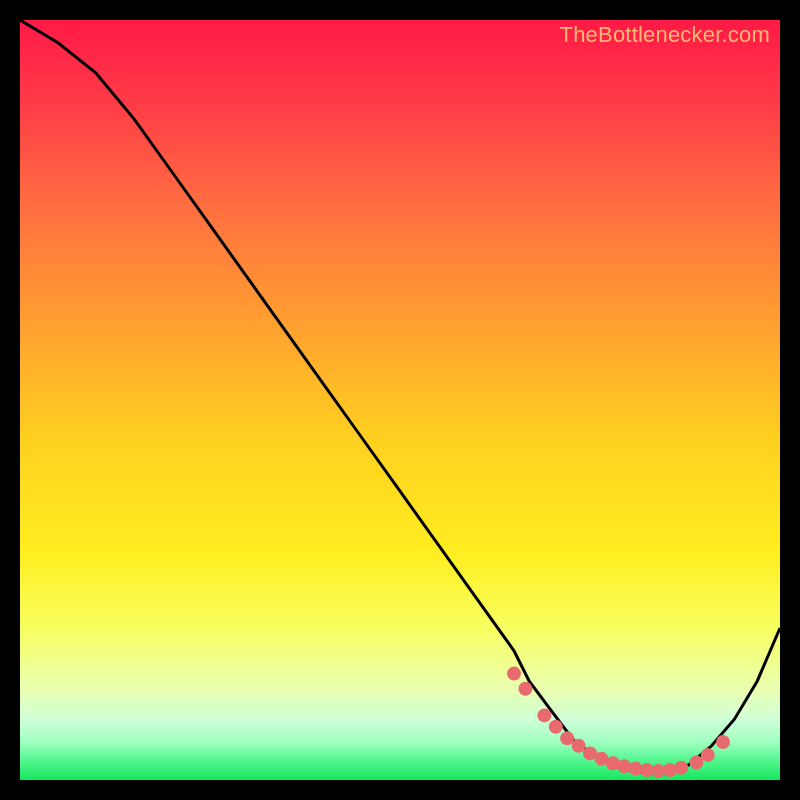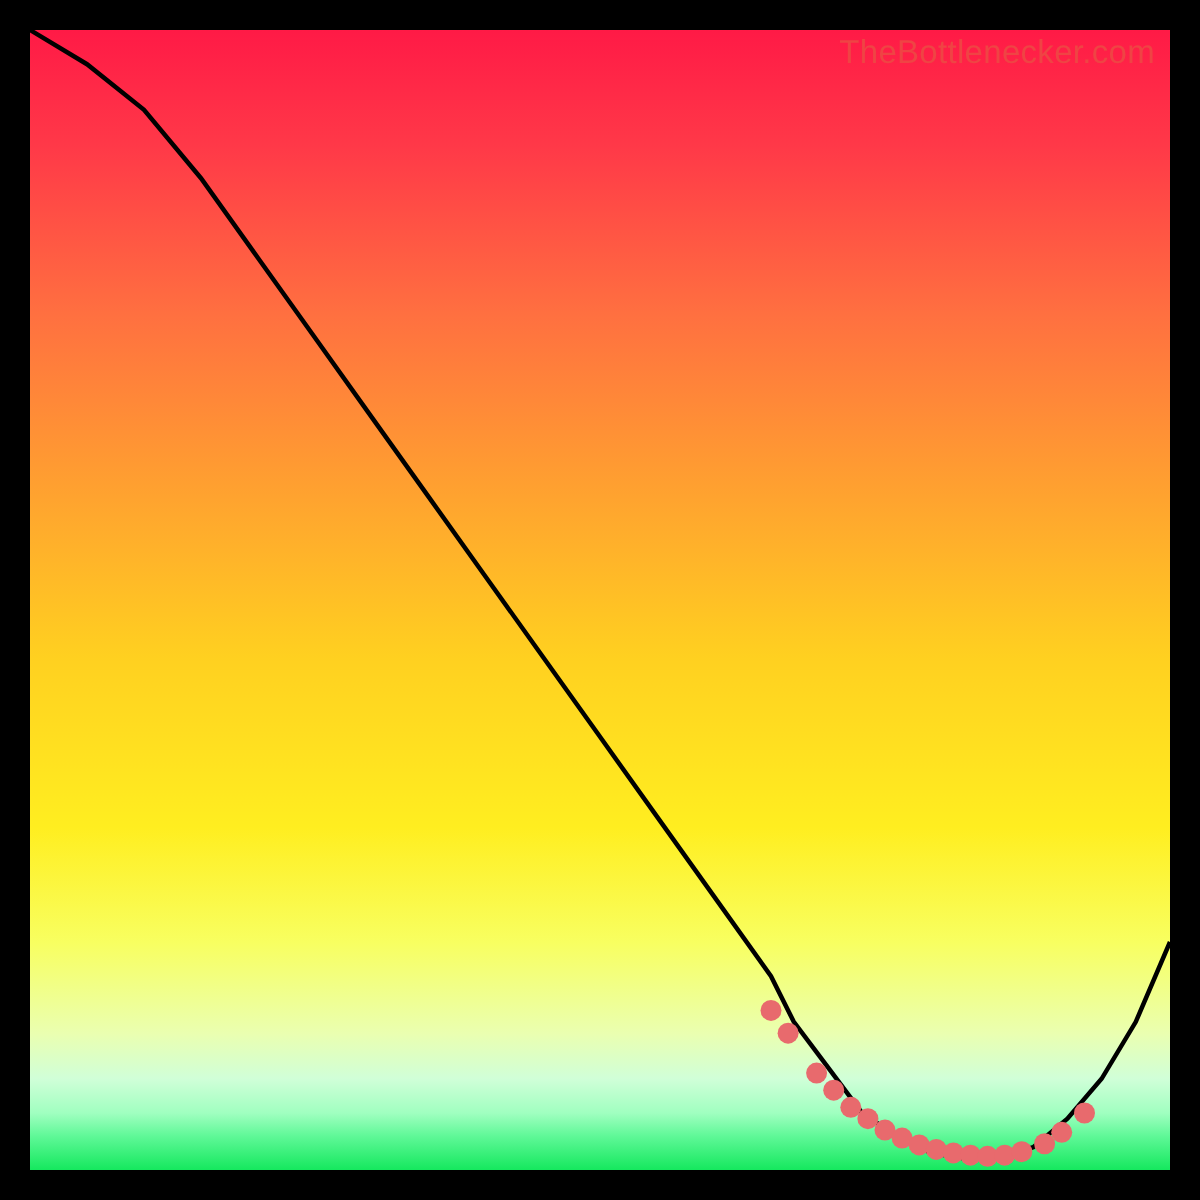--- a/index.html
+++ b/index.html
@@ -1,18 +1,18 @@
 <!DOCTYPE html>
 <html><head>
 <meta charset="utf-8">
 <style>
   html,body{margin:0;padding:0;width:800px;height:800px;background:#000;overflow:hidden;font-family:Arial,Helvetica,sans-serif}
   .frame{position:absolute;left:20px;top:20px;width:760px;height:760px;background:#000}
   .plot{position:absolute;left:0;top:0;width:760px;height:760px}
-  .watermark{position:absolute;top:2px;right:10px;color:#ef4444;font-size:22px;font-weight:400;letter-spacing:.2px}
+  .watermark{position:absolute;top:2px;right:10px;color:#fdba74;font-size:22px;font-weight:400;letter-spacing:.2px}
 </style>
 </head>
 <body>
 
 <div class="frame">
   <svg class="plot" viewBox="0 0 760 760" preserveAspectRatio="none">
     <defs>
       <linearGradient id="bgGrad" x1="0" y1="0" x2="0" y2="1">
         <stop offset="0%" stop-color="#ff1a46"></stop>
         <stop offset="10%" stop-color="#ff3848"></stop>

